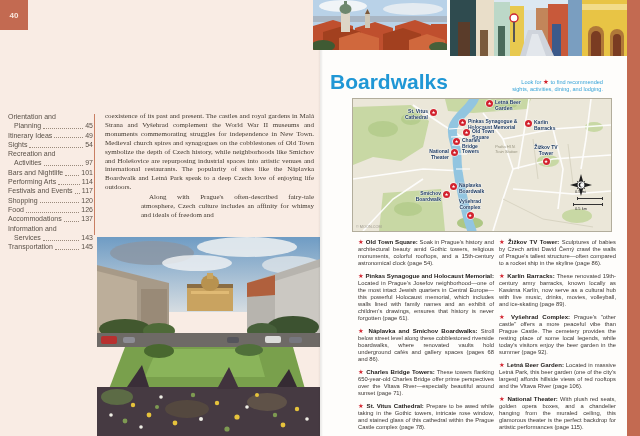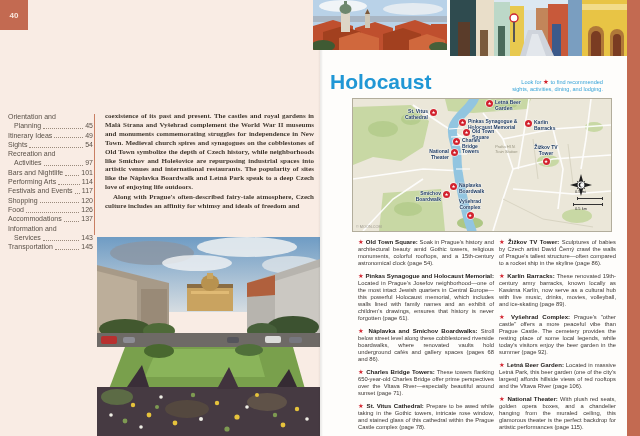--- a/index.html
+++ b/index.html
@@ -19,22 +19,22 @@
   .toc-row.cont{padding-left:6px;}
   .toc-label{white-space:nowrap;}
   .toc-dots{flex:1;border-bottom:1px dotted #9a8a7c;margin:0 2px 1.5px 2px;min-width:4px;}
   .toc-page{white-space:nowrap;}
 
   .v-rule{left:94px;top:114px;width:1px;height:121px;background:#c97f63;}
 
   .intro{left:105px;top:112px;width:209px;}
   .intro-lead{font-size:9.6px;font-weight:bold;color:#cc4c28;margin:0 0 2px 0;line-height:11px;}
   .intro-body{font-family:"Liberation Serif",serif;font-size:7px;line-height:8.9px;
-              color:#40382f;text-align:justify;margin:0;font-weight:bold;}
-  .intro-body.p2{text-indent:8px;margin-top:1px;}
+              color:#40382f;text-align:justify;margin:0;}
+  .intro-body.p2{text-indent:8px;margin-top:1px;margin-left:36px;}
 
   .photo-left{left:97px;top:237px;width:223px;height:199px;}
   .photo-left svg{display:block;}
 
   
   .photo-strip1{left:313px;top:0;width:134px;height:50px;}
   .photo-strip2{left:450px;top:0;width:177px;height:56px;}
   .edge-band{left:627px;top:0;width:13px;height:436px;background:#c36a51;}
   .gutter{left:318px;top:0;width:5px;height:436px;
           background:linear-gradient(90deg,rgba(0,0,0,0) 0%,rgba(0,0,0,.08) 55%,rgba(0,0,0,0) 100%);}
@@ -291,21 +291,21 @@
       <rect x="132" y="4" width="45" height="6" fill="#f2dc8a"></rect>
       <polygon points="70,56 78,30 92,30 104,56" fill="#cfd4dc"></polygon>
       <polygon points="76,56 82,34 88,34 96,56" fill="#e3e7ec"></polygon>
       <circle cx="64" cy="18" r="4" fill="#fff" stroke="#c23" stroke-width="1.4"></circle>
       <rect x="63" y="22" width="2" height="20" fill="#555"></rect>
     </svg>
   </div>
 
   <div class="abs edge-band"></div>
 
-  <div class="abs hl-heading">Holocaust</div>
+  <div class="abs hl-heading">Boardwalks</div>
 
   <div class="abs hl-note">
     <span>Look for</span>
     <span class="star">★</span>
     <span>to find recommended sights, activities, dining, and lodging.</span>
   </div>
 
   <div class="abs map">
     <svg class="bg" width="258" height="132" viewBox="0 0 258 132" xmlns="http://www.w3.org/2000/svg">
       <rect width="258" height="132" fill="#ebe7d9"></rect>

